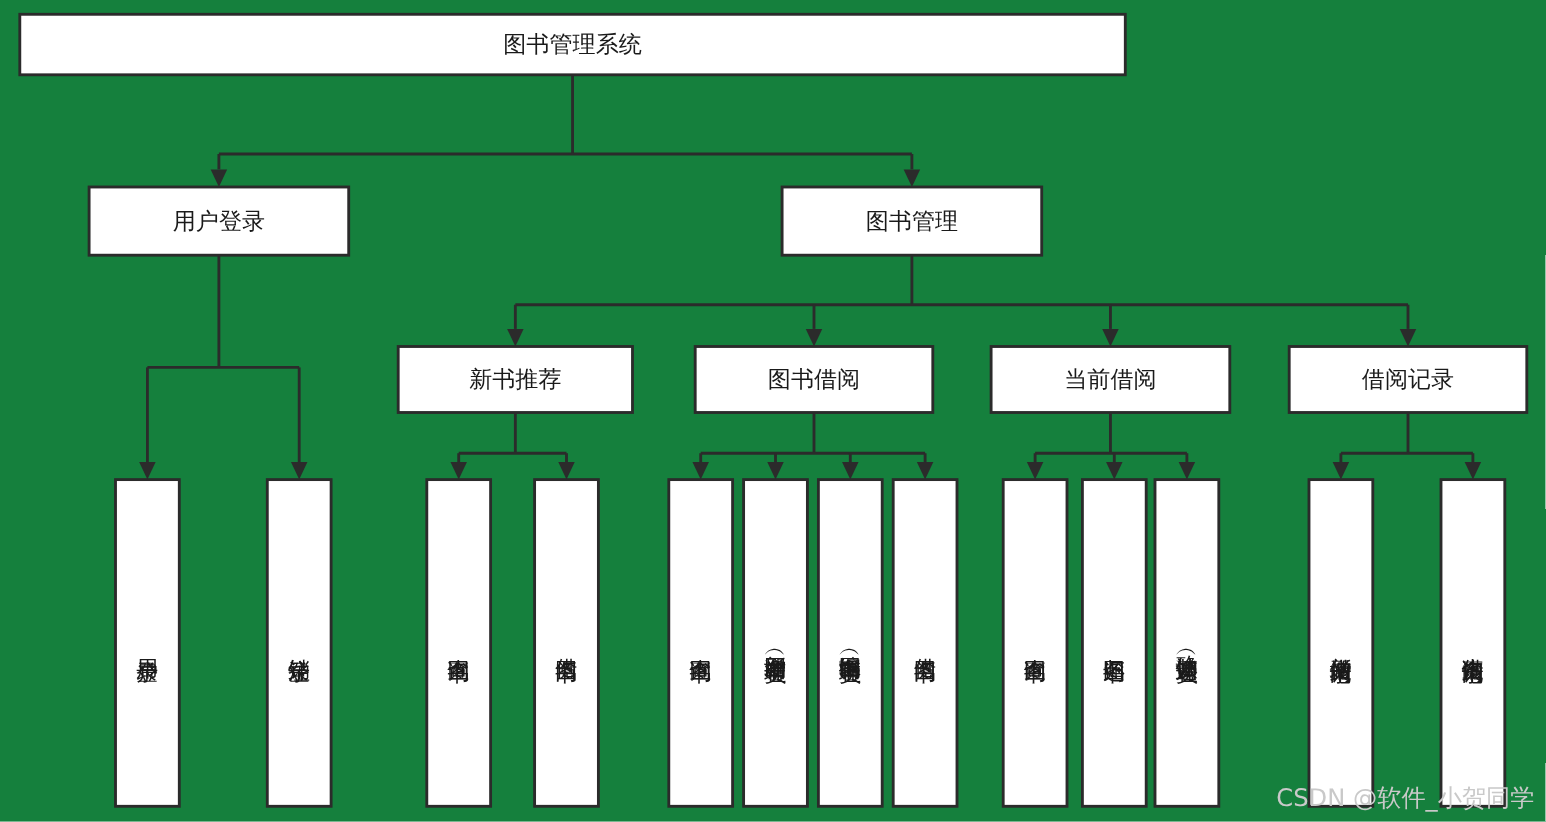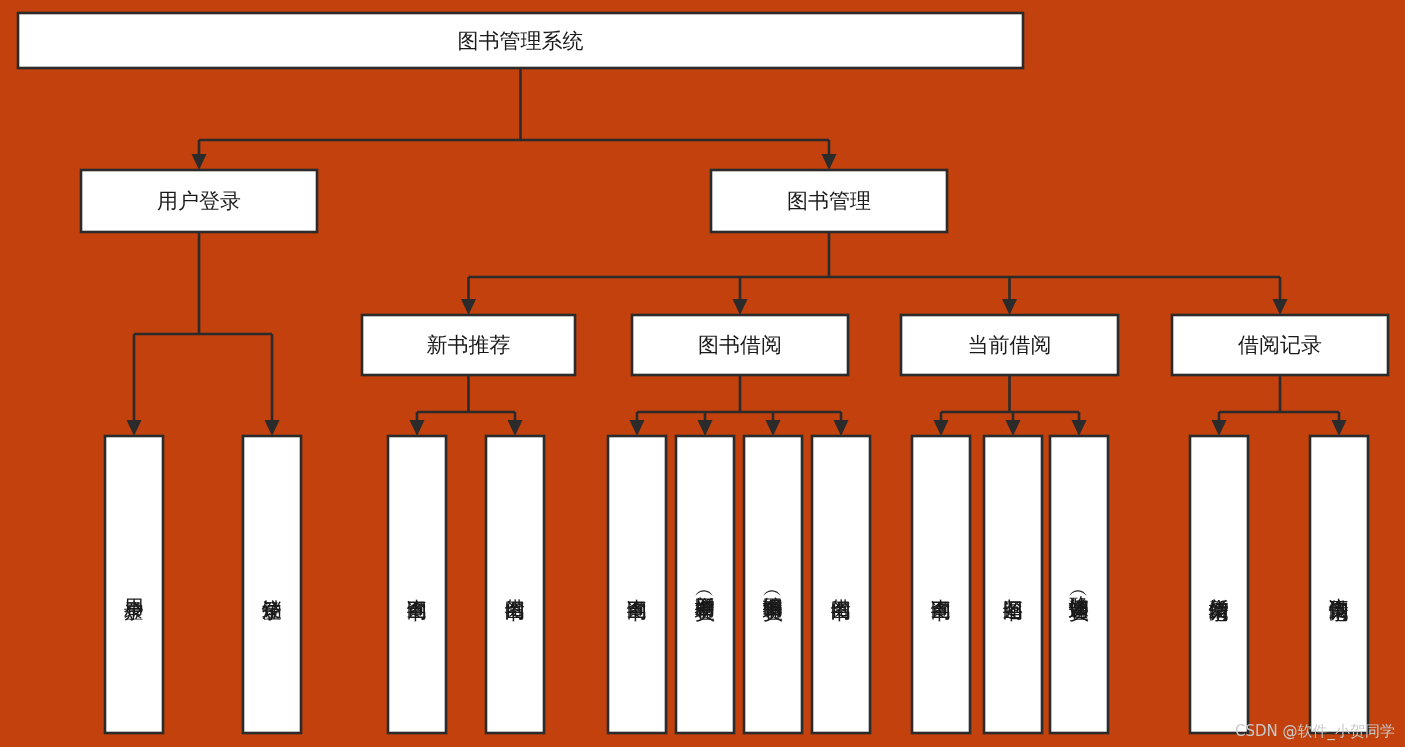--- a/index.html
+++ b/index.html
@@ -7,21 +7,21 @@
     padding: 0;
     background: #ffffff;
   }
   body {
     font-family: "DejaVu Sans", "Liberation Sans", sans-serif;
   }
   #diagram-root {
     position: relative;
     width: 1405px;
     height: 747px;
-    background: #c2410c;
+    background: #15803d;
     overflow: hidden;
   }
   svg.diagram-canvas {
     position: absolute;
     left: 0;
     top: 0;
     width: 1405px;
     height: 747px;
   }
   .node-box {
@@ -59,21 +59,21 @@
     justify-content: center;
     letter-spacing: 1px;
     white-space: nowrap;
     pointer-events: none;
   }
   .watermark {
     position: absolute;
     right: 10px;
     bottom: 6px;
     font-family: "DejaVu Sans", "Liberation Sans", sans-serif;
-    font-size: 15px;
+    font-size: 22px;
     color: #c9c9c9;
     white-space: nowrap;
   }
 </style>
 </head>
 <body>
 
 <div id="diagram-root">
 
   <svg class="diagram-canvas" viewBox="0 0 1405 747">

